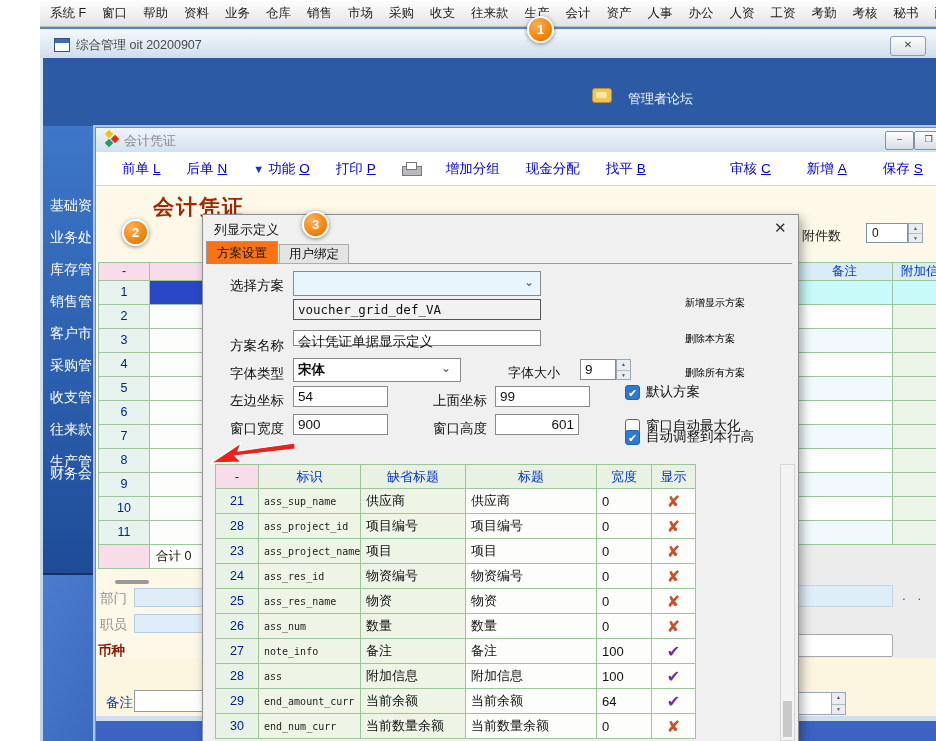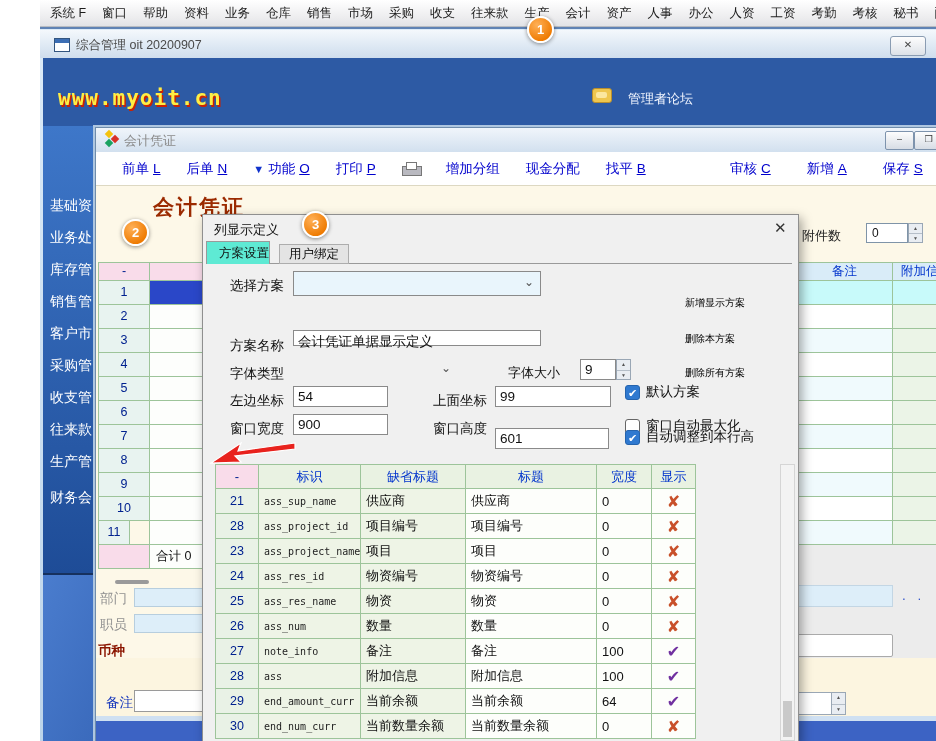--- a/index.html
+++ b/index.html
@@ -85,21 +85,21 @@
   .bluebar{left:56px;top:721px;width:877px;height:20px;background:#3c63c4;z-index:12;}
   .vscroll{left:921px;top:255px;width:13px;height:465px;background:#f1f1f1;border-left:1px solid #cfcfcf;z-index:14;}
   .vthumb{position:absolute;left:2px;top:7px;width:9px;height:20px;background:#a8a8a8;border-radius:2px;}
 
   
   .dialog{left:162px;top:214px;width:595px;height:527px;z-index:40;background:#f0f0f0;
     border:1px solid #8f8f8f;box-shadow:3px 4px 10px rgba(0,0,0,.35);}
   .dlg-title{left:174px;top:221px;z-index:42;font-size:13px;color:#111;}
   .dlg-close{left:734px;top:219px;z-index:42;font-size:15px;color:#333;cursor:pointer;}
   .tab{position:absolute;z-index:42;font-size:12.5px;text-align:center;box-sizing:border-box;cursor:pointer;}
-  .tab-active{left:166px;top:241px;width:64px;height:23px;background:#5eead4;border:1px solid #9a9a9a;border-bottom:none;line-height:22px;text-align:right;}
+  .tab-active{left:166px;top:241px;width:72px;height:23px;background:#f97316;border:1px solid #9a9a9a;border-bottom:none;line-height:22px;}
   .tab-idle{left:239px;top:244px;width:70px;height:20px;background:#e4e4e4;border:1px solid #adadad;line-height:19px;}
   .tabline{left:166px;top:263px;width:586px;height:1px;background:#9a9a9a;z-index:41;}
   .dlg-label{position:absolute;z-index:42;font-size:13.5px;color:#111;}
   .dlg-input{position:absolute;z-index:42;background:#fff;border:1px solid #8a8a8a;box-sizing:border-box;
     font-size:13.5px;padding:2px 4px;}
   .combo-arrow{position:absolute;right:6px;top:3px;color:#555;font-size:12px;}
   .dlg-link{position:absolute;left:645px;z-index:42;color:#000000;font-size:10px;cursor:pointer;white-space:nowrap;}
   .cb{position:absolute;z-index:42;display:flex;align-items:center;gap:6px;font-size:13.5px;}
   .cb-box{width:15px;height:15px;box-sizing:border-box;border-radius:3px;}
   .cb-on{background:#2f79d0;border:1px solid #2463ad;color:#fff;font-size:11px;line-height:14px;text-align:center;}
@@ -164,35 +164,34 @@
     </div>
 
   <div class="abs main-frame"></div>
   <div class="abs main-titlebar"></div>
   <div class="abs win-ico"></div>
   <div class="abs main-title">综合管理 oit 20200907</div>
   <div class="abs main-close">✕</div>
 
   <div class="abs client"></div>
   <div class="abs banner"></div>
-  <div class="abs site">www.myoit.cn</div>
   <div class="abs handshake"></div>
   <div class="abs forum">管理者论坛</div>
 
   <div class="abs sidebar" id="sidebar">
       <div class="side-item" style="top: 71px;">基础资</div>
       <div class="side-item" style="top: 103px;">业务处</div>
       <div class="side-item" style="top: 135px;">库存管</div>
       <div class="side-item" style="top: 167px;">销售管</div>
       <div class="side-item" style="top: 199px;">客户市</div>
       <div class="side-item" style="top: 231px;">采购管</div>
       <div class="side-item" style="top: 263px;">收支管</div>
       <div class="side-item" style="top: 295px;">往来款</div>
       <div class="side-item" style="top: 327px;">生产管</div>
-      <div class="side-item" style="top: 363px;">财务会</div>
+      <div class="side-item" style="top: 339px;">财务会</div>
     </div>
 
   <div class="abs vwin"></div>
   <div class="abs vtitlebar"></div>
   <div class="abs vico">
       <i class="d1"></i>
       <i class="d2"></i>
       <i class="d3"></i>
     </div>
   <div class="abs vtitle">会计凭证</div>
@@ -275,21 +274,21 @@
       <div class="gridcell" style="left: 58px; top: 400px; width: 52px; height: 25px; background: rgb(232, 243, 240); z-index: 11; text-align: center; line-height: 23px; color: rgb(0, 33, 143);">6</div>
       <div class="gridcell" style="left: 109px; top: 400px; width: 54px; height: 25px; background: rgb(253, 254, 252); z-index: 11; text-align: center; line-height: 23px;"></div>
       <div class="gridcell" style="left: 58px; top: 424px; width: 52px; height: 25px; background: rgb(232, 243, 240); z-index: 11; text-align: center; line-height: 23px; color: rgb(0, 33, 143);">7</div>
       <div class="gridcell" style="left: 109px; top: 424px; width: 54px; height: 25px; background: rgb(253, 254, 252); z-index: 11; text-align: center; line-height: 23px;"></div>
       <div class="gridcell" style="left: 58px; top: 448px; width: 52px; height: 25px; background: rgb(232, 243, 240); z-index: 11; text-align: center; line-height: 23px; color: rgb(0, 33, 143);">8</div>
       <div class="gridcell" style="left: 109px; top: 448px; width: 54px; height: 25px; background: rgb(253, 254, 252); z-index: 11; text-align: center; line-height: 23px;"></div>
       <div class="gridcell" style="left: 58px; top: 472px; width: 52px; height: 25px; background: rgb(232, 243, 240); z-index: 11; text-align: center; line-height: 23px; color: rgb(0, 33, 143);">9</div>
       <div class="gridcell" style="left: 109px; top: 472px; width: 54px; height: 25px; background: rgb(253, 254, 252); z-index: 11; text-align: center; line-height: 23px;"></div>
       <div class="gridcell" style="left: 58px; top: 496px; width: 52px; height: 25px; background: rgb(232, 243, 240); z-index: 11; text-align: center; line-height: 23px; color: rgb(0, 33, 143);">10</div>
       <div class="gridcell" style="left: 109px; top: 496px; width: 54px; height: 25px; background: rgb(253, 254, 252); z-index: 11; text-align: center; line-height: 23px;"></div>
-      <div class="gridcell" style="left: 58px; top: 520px; width: 32px; height: 25px; background: rgb(232, 243, 240); z-index: 11; text-align: center; line-height: 23px; color: rgb(0, 33, 143);">11</div>
+      <div class="gridcell" style="left: 58px; top: 520px; width: 52px; height: 25px; background: rgb(232, 243, 240); z-index: 11; text-align: center; line-height: 23px; color: rgb(0, 33, 143);">11</div>
       <div class="gridcell" style="left: 109px; top: 520px; width: 54px; height: 25px; background: rgb(253, 254, 252); z-index: 11; text-align: center; line-height: 23px;"></div>
       <div class="gridcell" style="left: 58px; top: 544px; width: 52px; height: 25px; background: rgb(249, 220, 234); z-index: 11; text-align: center; line-height: 23px;"></div>
       <div class="gridcell" style="left: 109px; top: 544px; width: 54px; height: 25px; background: rgb(253, 254, 252); z-index: 11; padding: 3px 0px 0px 6px; overflow: visible; white-space: nowrap;">合计  0</div>
     </div>
   <div id="right-grid">
       <div class="gridcell" style="left: 756px; top: 262px; width: 97px; height: 19px; background: rgb(217, 236, 248); z-index: 11; text-align: center; line-height: 17px; color: rgb(0, 51, 204);">备注</div>
       <div class="gridcell" style="left: 852px; top: 262px; width: 68px; height: 19px; background: rgb(217, 236, 248); z-index: 11; text-align: center; line-height: 17px; color: rgb(0, 51, 204);">附加信息</div>
       <div class="gridcell" style="left: 919px; top: 262px; width: 15px; height: 19px; background: rgb(217, 236, 248); z-index: 11; text-align: center; line-height: 17px;"></div>
       <div class="gridcell" style="left: 756px; top: 280px; width: 97px; height: 25px; background: rgb(200, 250, 250); z-index: 11; text-align: center; line-height: 23px;"></div>
       <div class="gridcell" style="left: 852px; top: 280px; width: 68px; height: 25px; background: rgb(200, 250, 250); z-index: 11; text-align: center; line-height: 23px;"></div>
@@ -357,41 +356,43 @@
   <div class="abs dlg-title">列显示定义</div>
   <div class="abs dlg-close">✕</div>
   <div class="abs tab tab-active">方案设置</div>
   <div class="abs tab tab-idle">用户绑定</div>
   <div class="abs tabline"></div>
 
   <div class="dlg-label" style="left:190px;top:277px;">选择方案</div>
   <div class="dlg-input" style="left:253px;top:271px;width:248px;height:25px;background:#e9f5fc;">
     <span class="combo-arrow">⌄</span>
   </div>
+  <div class="dlg-input" style="left:253px;top:299px;width:248px;height:21px;background:#f2f2f2;border-color:#555;font-family:'DejaVu Sans Mono',monospace;font-size:12.5px;">voucher_grid_def_VA</div>
 
   <div class="dlg-label" style="left:190px;top:337px;">方案名称</div>
   <div class="dlg-input" style="left:253px;top:330px;width:248px;height:16px;">会计凭证单据显示定义</div>
 
   <div class="dlg-label" style="left:190px;top:365px;">字体类型</div>
+  <div class="dlg-input" style="left:253px;top:358px;width:168px;height:24px;font-weight:bold;">宋体</div>
   <div class="dlg-label" style="left:401px;top:361px;color:#555;font-size:12px;">⌄</div>
   <div class="dlg-label" style="left:468px;top:364px;font-size:13px;">字体大小</div>
   <div class="dlg-input" style="left:540px;top:359px;width:36px;height:21px;">9</div>
   <div class="abs spin" style="left:576px;top:359px;height:21px;z-index:42;">
     <span>▲</span>
       <span>▼</span>
   </div>
 
   <div class="dlg-label" style="left:190px;top:392px;">左边坐标</div>
   <div class="dlg-input" style="left:253px;top:386px;width:95px;height:21px;">54</div>
   <div class="dlg-label" style="left:393px;top:392px;">上面坐标</div>
-  <div class="dlg-input" style="left:455px;top:386px;width:116px;height:21px;">99</div>
+  <div class="dlg-input" style="left:455px;top:386px;width:95px;height:21px;">99</div>
   <div class="dlg-label" style="left:190px;top:420px;">窗口宽度</div>
   <div class="dlg-input" style="left:253px;top:414px;width:95px;height:21px;">900</div>
   <div class="dlg-label" style="left:393px;top:420px;">窗口高度</div>
-  <div class="dlg-input" style="left:455px;top:428px;width:114px;height:21px;">601</div>
+  <div class="dlg-input" style="left:455px;top:414px;width:84px;height:21px;text-align:right;">601</div>
 
   <div id="dlg-links">
       <div class="dlg-link" style="top: 296px;">新增显示方案</div>
       <div class="dlg-link" style="top: 332px;">删除本方案</div>
       <div class="dlg-link" style="top: 366px;">删除所有方案</div>
     </div>
   <div id="dlg-checkboxes">
       <div class="cb" style="left: 585px; top: 383px;">
         <div class="cb-box cb-on">✔</div>
         <div>默认方案</div>

